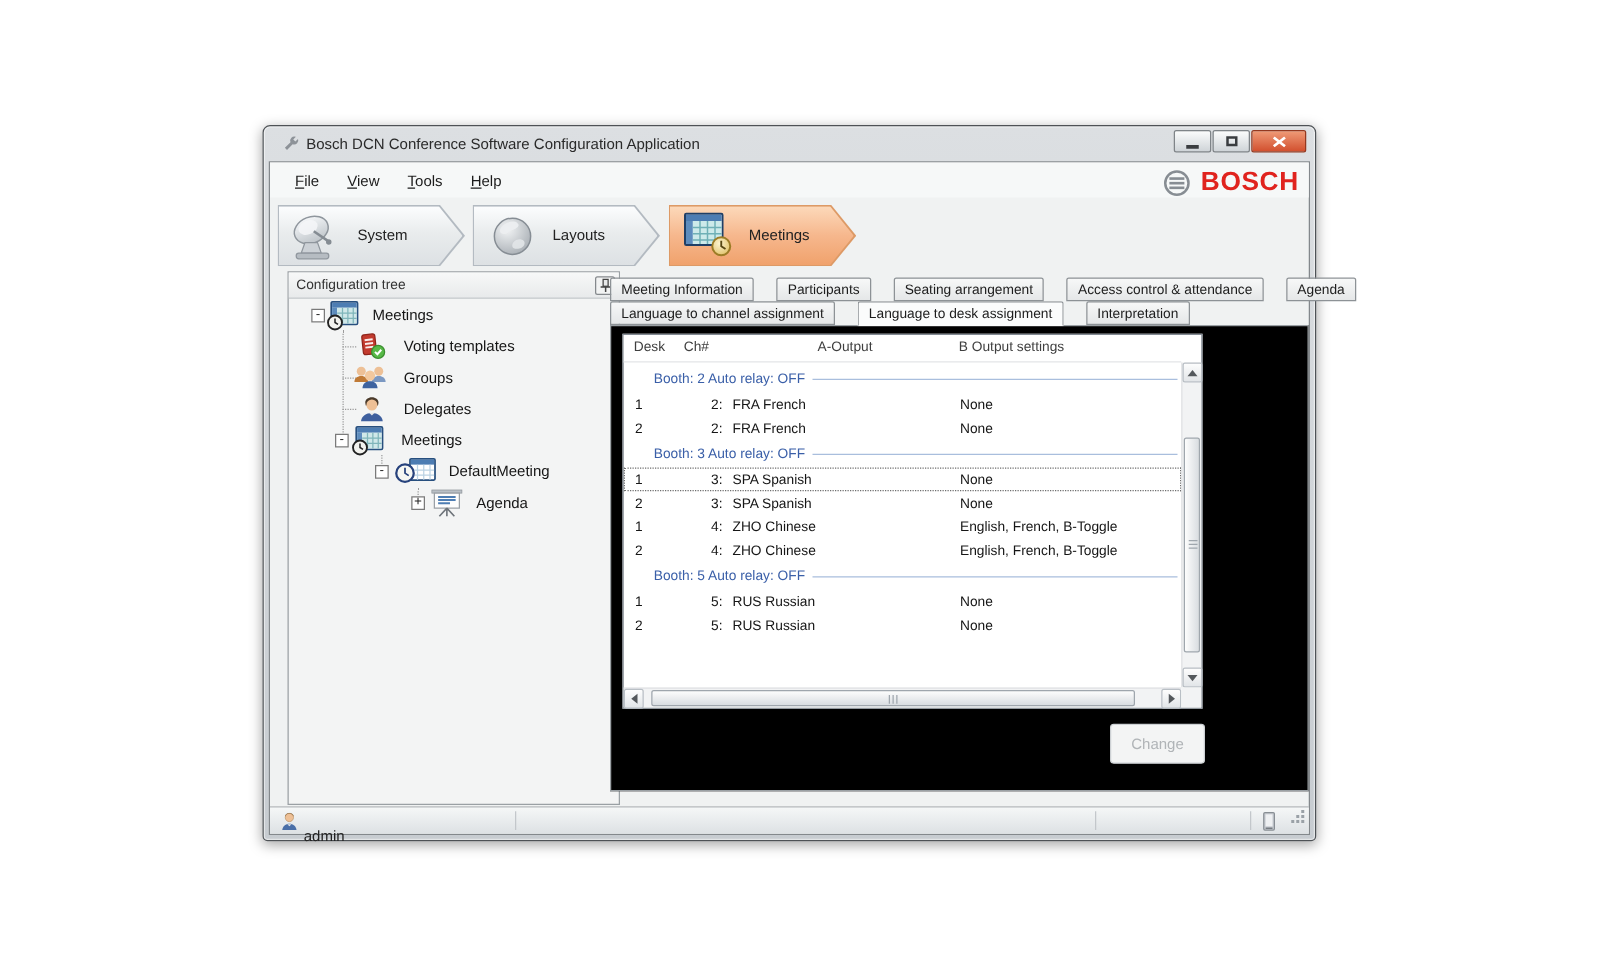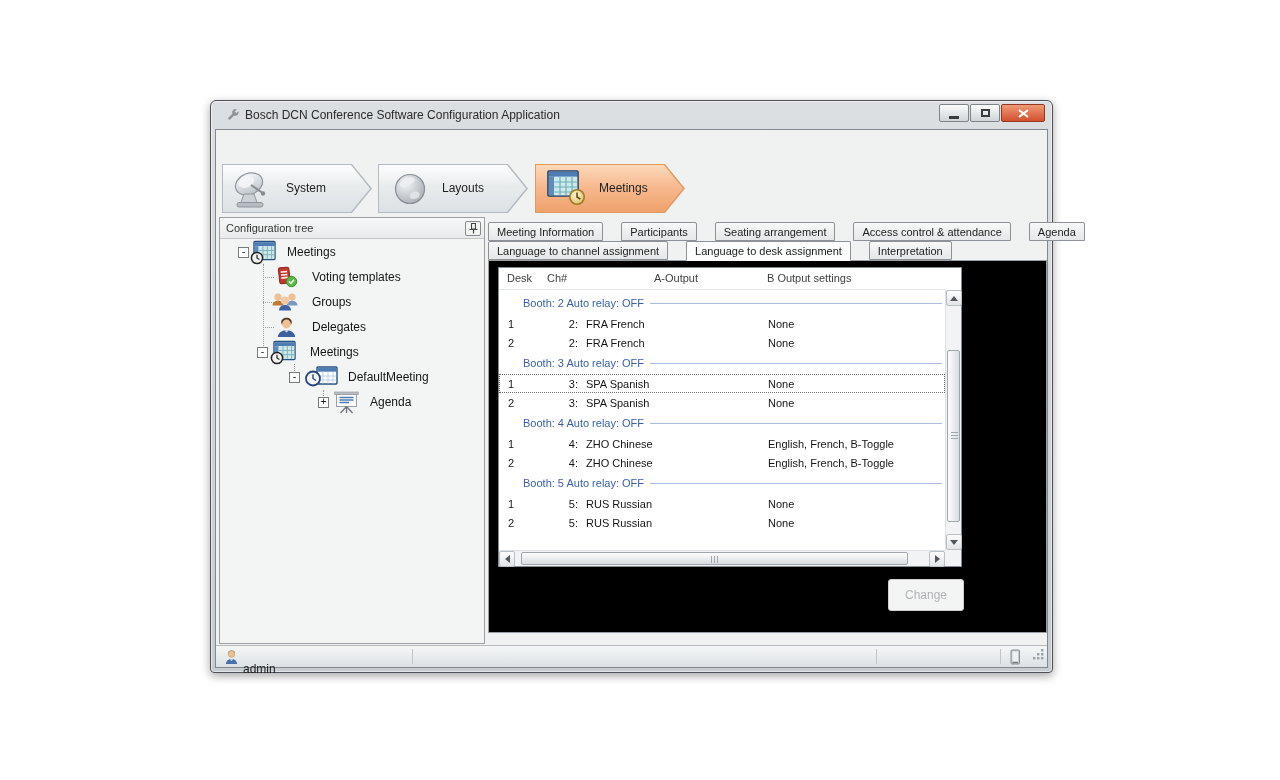--- a/index.html
+++ b/index.html
@@ -41,21 +41,21 @@
   .arrow-inner { position:absolute; left:1px; top:1px; right:2px; bottom:1px;
                  clip-path:polygon(0 0, calc(100% - 19px) 0, 100% 50%, calc(100% - 19px) 100%, 0 100%); }
   .silver .arrow-shape { background:#b3bac1; }
   .silver .arrow-inner { background:linear-gradient(#fcfdfe,#e9eced 45%,#dde1e4); }
   .orange .arrow-shape { background:#dd9a66; }
   .orange .arrow-inner { background:linear-gradient(#fcd9ba,#f6b78d 50%,#f0a26c); }
   .nav-icon { position:absolute; left:9px; top:4px; }
   .nav-label { position:absolute; left:64px; top:17px; font-size:12px; color:#222; }
 
   
-  .treepanel { position:absolute; left:3px; top:87px; width:266px; height:427px;
+  .treepanel { position:absolute; left:14px; top:87px; width:266px; height:427px;
                border:1px solid #9aa0a4; background:#f3f4f4; }
   .treehead { position:absolute; left:0; top:0; right:0; height:21px;
               background:linear-gradient(#f7f8f8,#e8eaeb); border-bottom:1px solid #c2c6c9;
               font-size:11px; color:#333; line-height:21px; padding-left:6px; }
   .pinbtn { position:absolute; right:3px; top:3px; width:16px; height:15px;
             border:1px solid #85898d; background:#f2f3f3; border-radius:2px;
             display:flex; align-items:center; justify-content:center; }
   .treebody { position:absolute; left:0; top:22px; right:0; bottom:0; overflow:hidden; }
   .trow { position:relative; height:25px; }
   .texp { position:absolute; top:7px; width:11px; height:11px; border:1px solid #7a7a7a;
@@ -179,20 +179,35 @@
       <div class="wb close">
         <svg width="11" height="9" viewBox="0 0 11 9">
             <path d="M1 1l9 7M10 1L1 8" stroke="#fff" stroke-width="2.2"></path>
           </svg>
       </div>
     </div>
   </div>
 
   <div class="client">
 
+    <div class="menubar">
+      <span class="menu-item">File</span>
+      <span class="menu-item">View</span>
+      <span class="menu-item">Tools</span>
+      <span class="menu-item">Help</span>
+      <div class="brand">
+        <svg width="23" height="23" viewBox="0 0 23 23">
+          <circle cx="11.5" cy="11.5" r="9.3" fill="none" stroke="#878d93" stroke-width="2"></circle>
+          <rect x="5.5" y="6.8" width="12" height="2.1" fill="#878d93"></rect>
+          <rect x="5.5" y="10.5" width="12" height="2.1" fill="#878d93"></rect>
+          <rect x="5.5" y="14.2" width="12" height="2.1" fill="#878d93"></rect>
+        </svg>
+        <span class="bosch-word">BOSCH</span>
+      </div>
+    </div>
 
     <div class="navarrow silver" style="left:6px">
       <div class="arrow-shape"></div>
         <div class="arrow-inner"></div>
       <span class="nav-icon">
         <svg width="42" height="41" viewBox="0 0 42 41">
           <ellipse cx="18" cy="16" rx="14" ry="10.5" fill="url(#gDish)" stroke="#8f969d" stroke-width="1.2" transform="rotate(-22 18 16)"></ellipse>
           <ellipse cx="15.5" cy="14" rx="8" ry="5.5" fill="#f4f6f8" opacity="0.85" transform="rotate(-22 15.5 14)"></ellipse>
           <path d="M20 17l11 7.5" stroke="#858c93" stroke-width="2"></path>
           <circle cx="32" cy="25.5" r="2.2" fill="#858c93"></circle>
@@ -396,24 +411,20 @@
                 <span class="c-aout">SPA Spanish</span>
                 <span class="c-bout">None</span>
             </div>
             <div class="data-row">
               <span class="c-desk">2</span>
                 <span class="c-ch">3:</span>
                 <span class="c-aout">SPA Spanish</span>
                 <span class="c-bout">None</span>
             </div>
 
-            <div class="booth-row">
-              <span class="booth-label">Booth: 4 Auto relay: OFF</span>
-                <span class="booth-line"></span>
-            </div>
             <div class="data-row">
               <span class="c-desk">1</span>
                 <span class="c-ch">4:</span>
                 <span class="c-aout">ZHO Chinese</span>
                 <span class="c-bout">English, French, B-Toggle</span>
             </div>
             <div class="data-row">
               <span class="c-desk">2</span>
                 <span class="c-ch">4:</span>
                 <span class="c-aout">ZHO Chinese</span>

